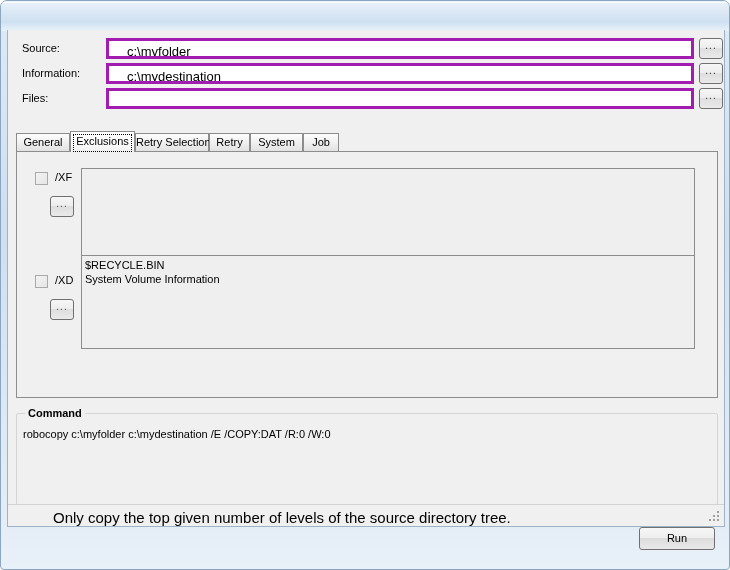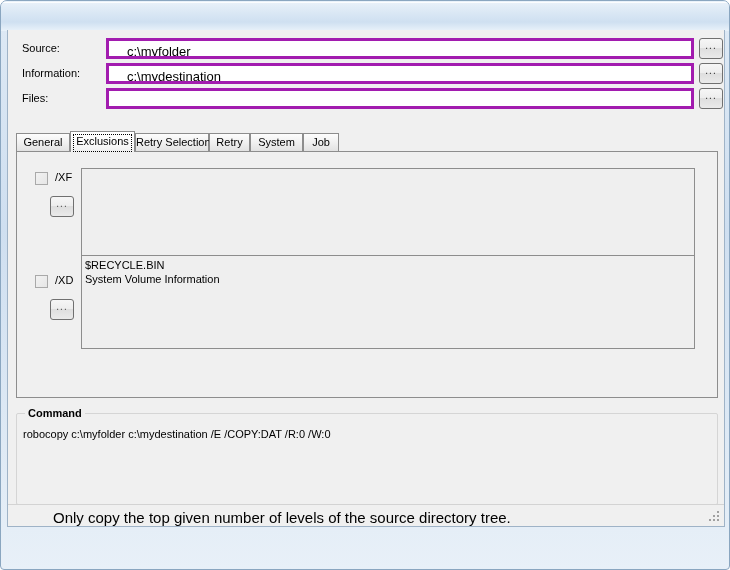--- a/index.html
+++ b/index.html
@@ -387,20 +387,21 @@
       <div class="textarea" style="left:64px; top:103px; width:614px; height:94px;">$RECYCLE.BIN
 System Volume Information</div>
 
     </div>
 
     <div class="groupbox" style="left:8px; top:383px; width:702px; height:92px;">
       <span class="groupbox-title">Command</span>
       <span class="command-text">robocopy c:\myfolder c:\mydestination /E /COPY:DAT /R:0 /W:0</span>
     </div>
 
+    <div class="run-btn">Run</div>
 
     <div class="statusbar">
       <span class="status-text">Only copy the top given number of levels of the source directory tree.</span>
       <span class="grip">
         <i style="left:8px; top:0px;"></i>
         <i style="left:4px; top:4px;"></i>
           <i style="left:8px; top:4px;"></i>
         <i style="left:0px; top:8px;"></i>
           <i style="left:4px; top:8px;"></i>
           <i style="left:8px; top:8px;"></i>

